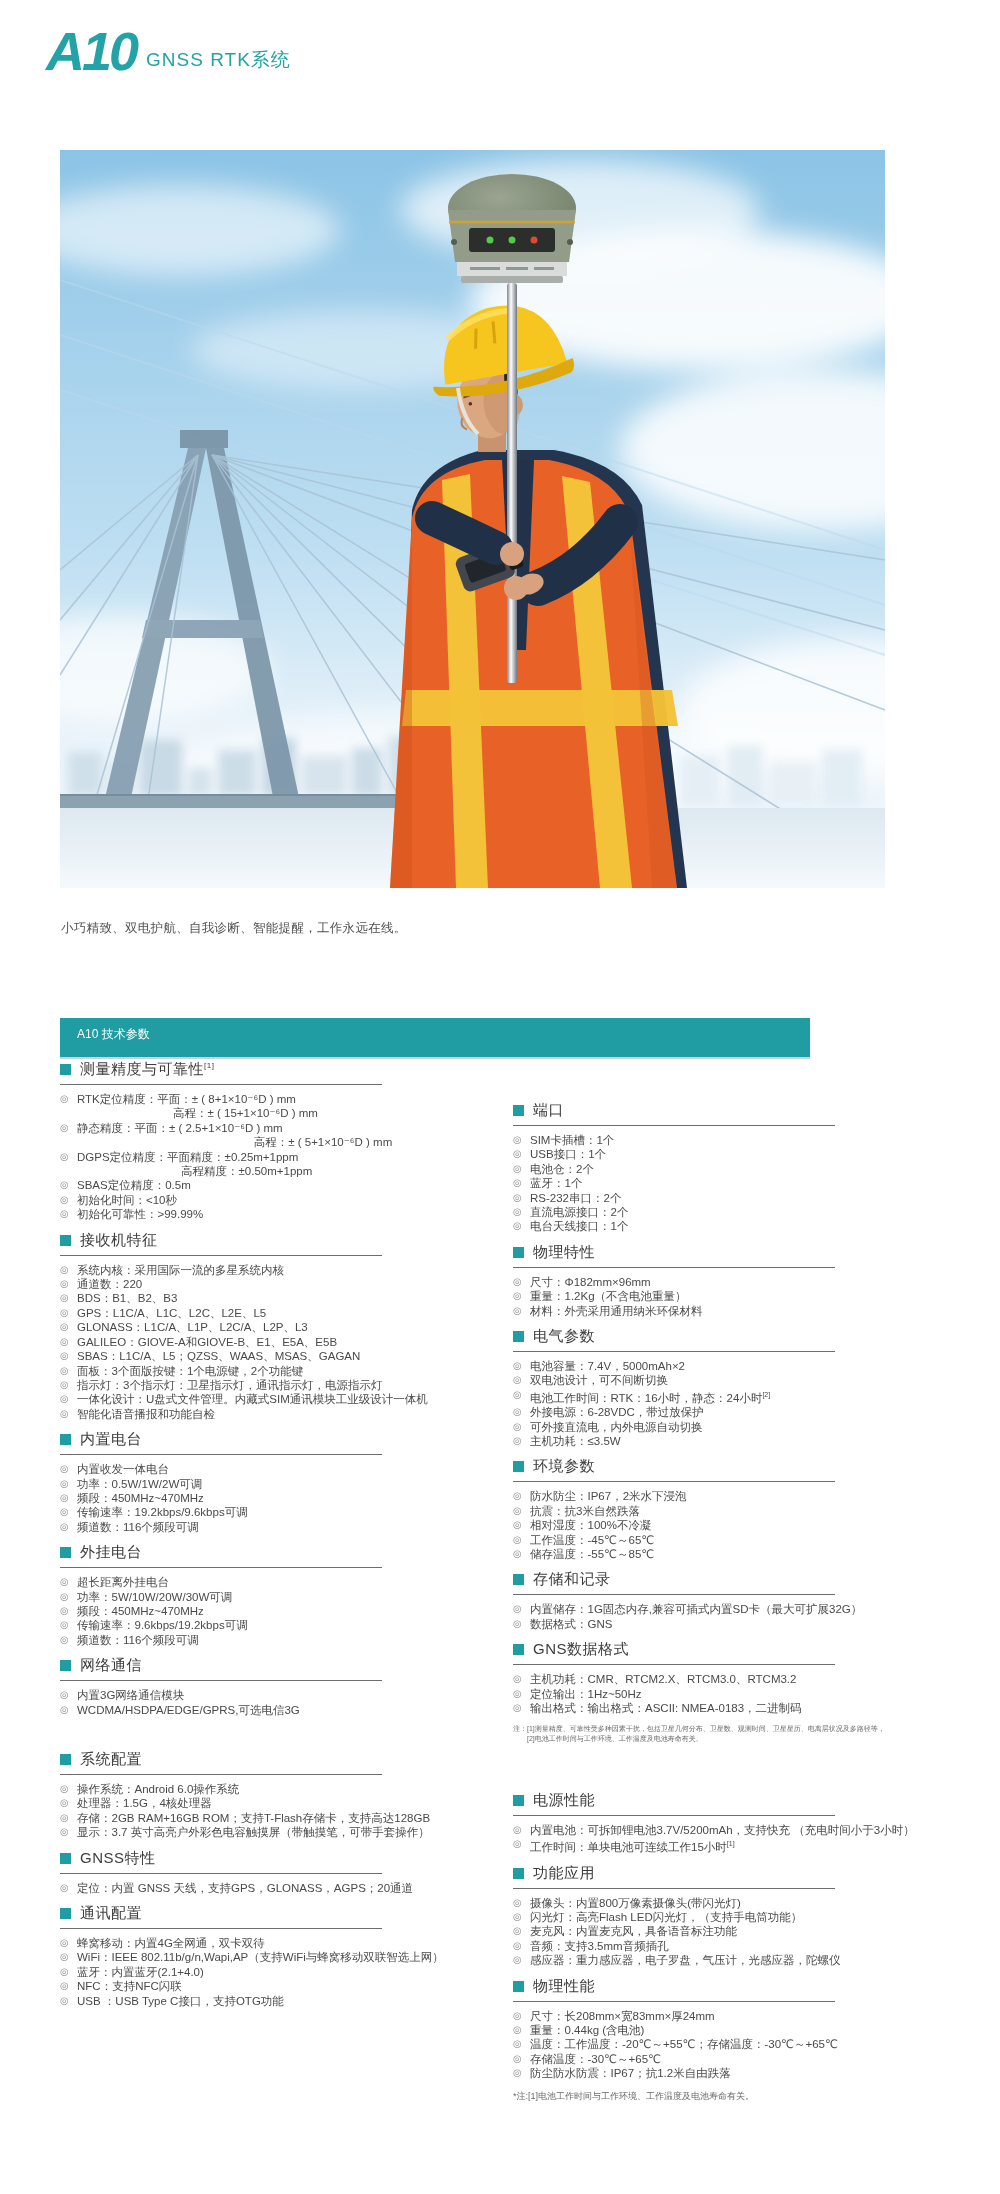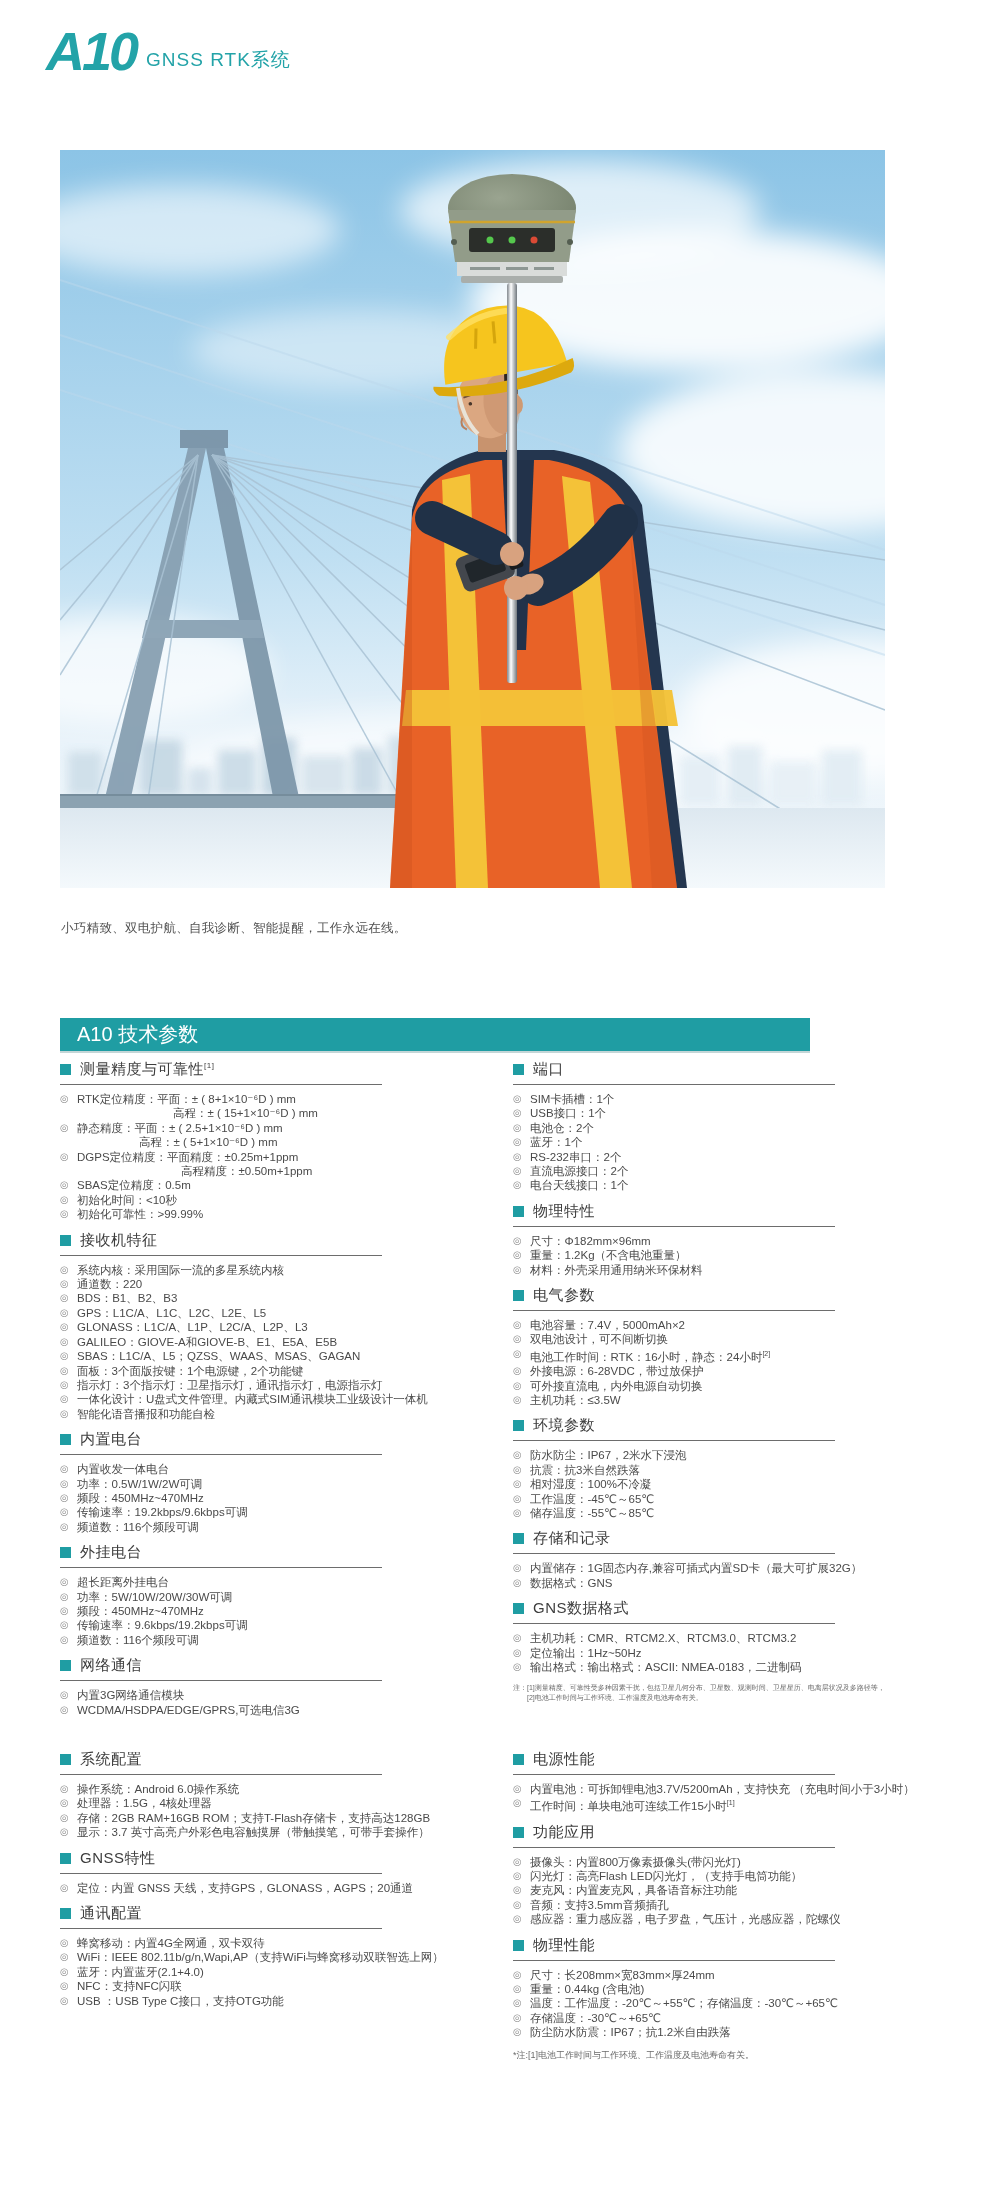--- a/index.html
+++ b/index.html
@@ -11,32 +11,32 @@
   .logo .brand{font-size:54px;line-height:50px;font-weight:bold;font-style:italic;color:#23a3a8;letter-spacing:-3px;}
   .logo .sub{font-size:19px;color:#23a3a8;margin-left:10px;margin-bottom:3px;letter-spacing:1px;margin-top:33px;}
 
   
   .photo{position:absolute;left:60px;top:150px;width:825px;height:738px;overflow:hidden;background:#bcd9ec;}
   .photo svg{display:block;}
 
   .caption{position:absolute;left:61px;top:920px;font-size:12.5px;color:#4f4f4f;letter-spacing:.3px;text-align:right;}
 
   
-  .banner{position:absolute;left:60px;width:750px;height:33px;background:#1f9da3;color:#ffffff;
-          font-size:20px;line-height:33px;padding-left:17px;box-sizing:border-box;
+  .banner{position:absolute;left:60px;width:750px;height:39px;background:#1f9da3;color:#ffffff;
+          font-size:12px;line-height:33px;padding-left:17px;box-sizing:border-box;
           box-shadow:0 2px 0 rgba(20,90,95,.25);}
   #banner-a10{top:1018px;}
   #banner-ihand{top:1706px;height:36px;line-height:36px;font-size:21px;}
 
   
   .cols{position:absolute;left:60px;width:892px;display:flex;align-items:flex-start;}
   #cols-a10{top:1060px;}
   #cols-ihand{top:1750px;}
   .col-left{width:447px;margin-right:6px;flex:none;}
-  .col-right{width:439px;flex:none;}
+  .col-right{width:439px;flex:none;margin-top:41px;}
 
   .section{margin-bottom:9px;}
   .sec-title{display:flex;align-items:center;font-size:15px;color:#3d3d3d;letter-spacing:.5px;}
   .sec-title .sq{width:11px;height:11px;background:#1f9da3;margin-right:9px;flex:none;}
   .sec-title sup{font-size:8px;}
   .sec-rule{height:1px;background:#6d6d6d;width:322px;margin:5px 0 7px 0;}
   .item{position:relative;padding-left:17px;font-size:11.5px;line-height:14.4px;color:#4a4a4a;}
   .item .bullet{position:absolute;left:0;top:0;color:#8f8f8f;font-size:10px;}
   .item sup{font-size:7px;}
 
@@ -229,21 +229,21 @@
     <div class="col-left">
         <div class="section">
           <div class="sec-title">
             <span class="sq"></span>
             <span class="tt">测量精度与可靠性<sup>[1]</sup></span>
           </div>
           <div class="sec-rule"></div>
           <div class="item"><span class="bullet">◎</span><span class="txt">RTK定位精度：平面：± ( 8+1×10⁻⁶D ) mm</span></div>
           <div class="item sub" style="padding-left: 113px;"><span class="txt">高程：± ( 15+1×10⁻⁶D ) mm</span></div>
           <div class="item"><span class="bullet">◎</span><span class="txt">静态精度：平面：± ( 2.5+1×10⁻⁶D ) mm</span></div>
-          <div class="item sub" style="padding-left: 79px;"><span class="txt">高程：± ( 5+1×10⁻⁶D ) mm</span></div>
+          <div class="item sub" style="padding-left: 79px; text-align: center;"><span class="txt">高程：± ( 5+1×10⁻⁶D ) mm</span></div>
           <div class="item"><span class="bullet">◎</span><span class="txt">DGPS定位精度：平面精度：±0.25m+1ppm</span></div>
           <div class="item sub" style="padding-left: 121px;"><span class="txt">高程精度：±0.50m+1ppm</span></div>
           <div class="item"><span class="bullet">◎</span><span class="txt">SBAS定位精度：0.5m</span></div>
           <div class="item"><span class="bullet">◎</span><span class="txt">初始化时间：&lt;10秒</span></div>
           <div class="item"><span class="bullet">◎</span><span class="txt">初始化可靠性：&gt;99.99%</span></div>
         </div>
         <div class="section">
           <div class="sec-title">
             <span class="sq"></span>
             <span class="tt">接收机特征</span>

